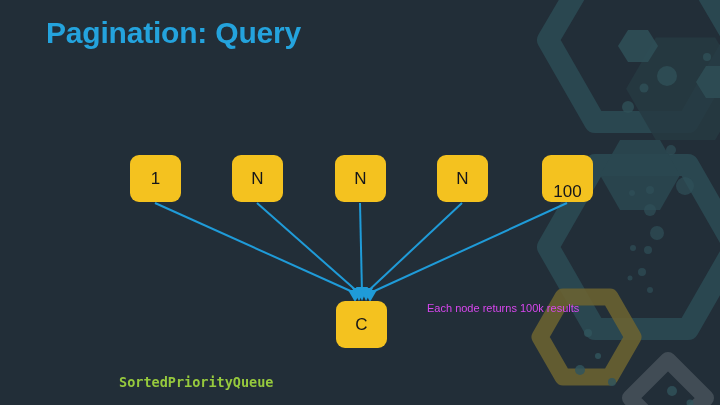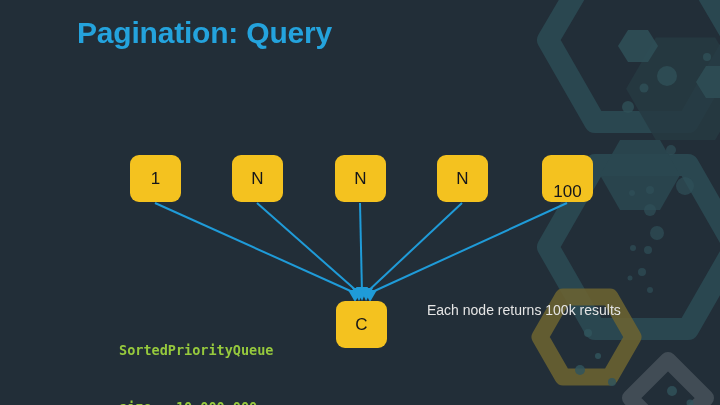--- a/index.html
+++ b/index.html
@@ -32,21 +32,20 @@
   }
   #title {
     position: absolute;
     left: 46px;
     top: 16px;
     font-size: 30px;
     font-weight: bold;
     color: #24a3dd;
     letter-spacing: -0.2px;
     white-space: nowrap;
-    margin-left: 31px;
   }
   .node {
     position: absolute;
     width: 51px;
     height: 47px;
     background: #f4c21f;
     border-radius: 9px;
     display: flex;
     align-items: center;
     justify-content: center;
@@ -61,27 +60,27 @@
     position: absolute;
     left: 119px;
     top: 303px;
     color: #96c93d;
     font-family: "DejaVu Sans Mono", monospace;
     font-size: 13.5px;
     font-weight: bold;
     line-height: 19px;
     white-space: pre;
   }
-  #queue-label .line { display: block; }
+  #queue-label .line { display: block; margin-top: 32px; }
   #annotation {
     position: absolute;
     left: 427px;
     top: 302px;
-    color: #e5e5e5;
-    font-size: 14px;
+    color: #d946ef;
+    font-size: 11px;
     white-space: nowrap;
   }
 </style>
 </head>
 <body>
 
 <div id="slide">
 
   <svg id="watermark" viewBox="0 0 220 405">
     <g fill="none" stroke="#2a4750" stroke-width="22" stroke-linejoin="round">

